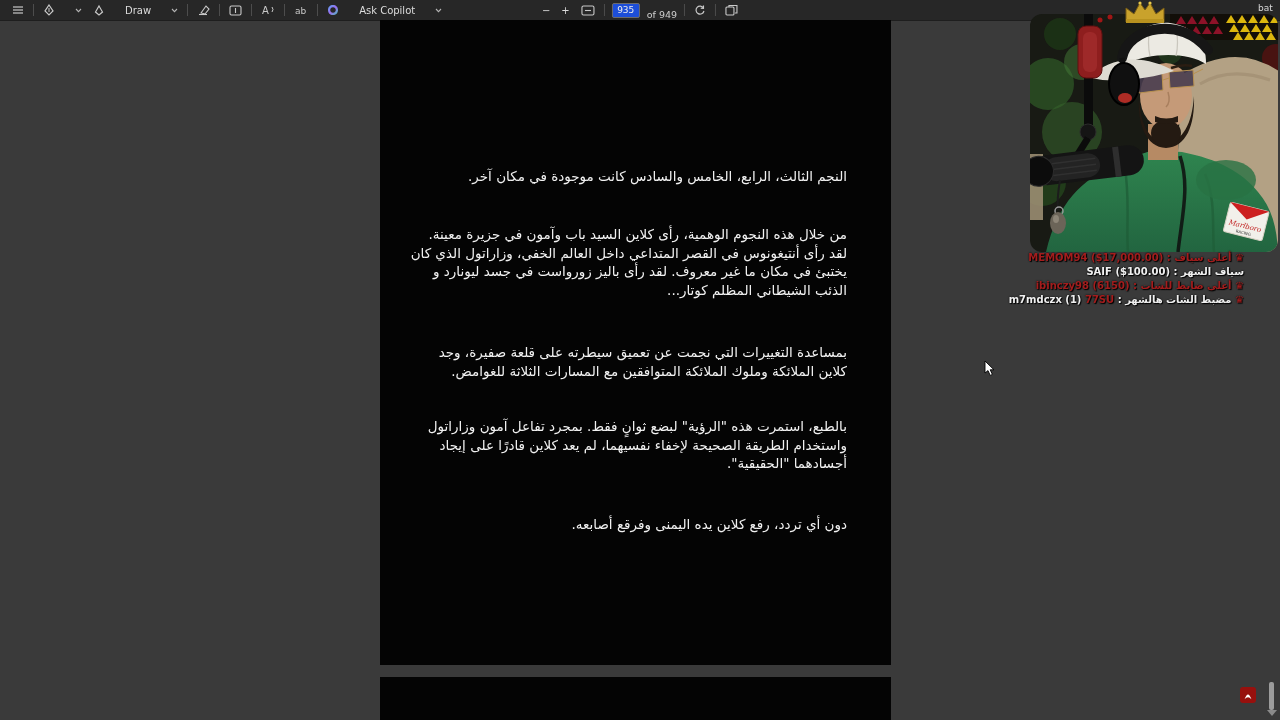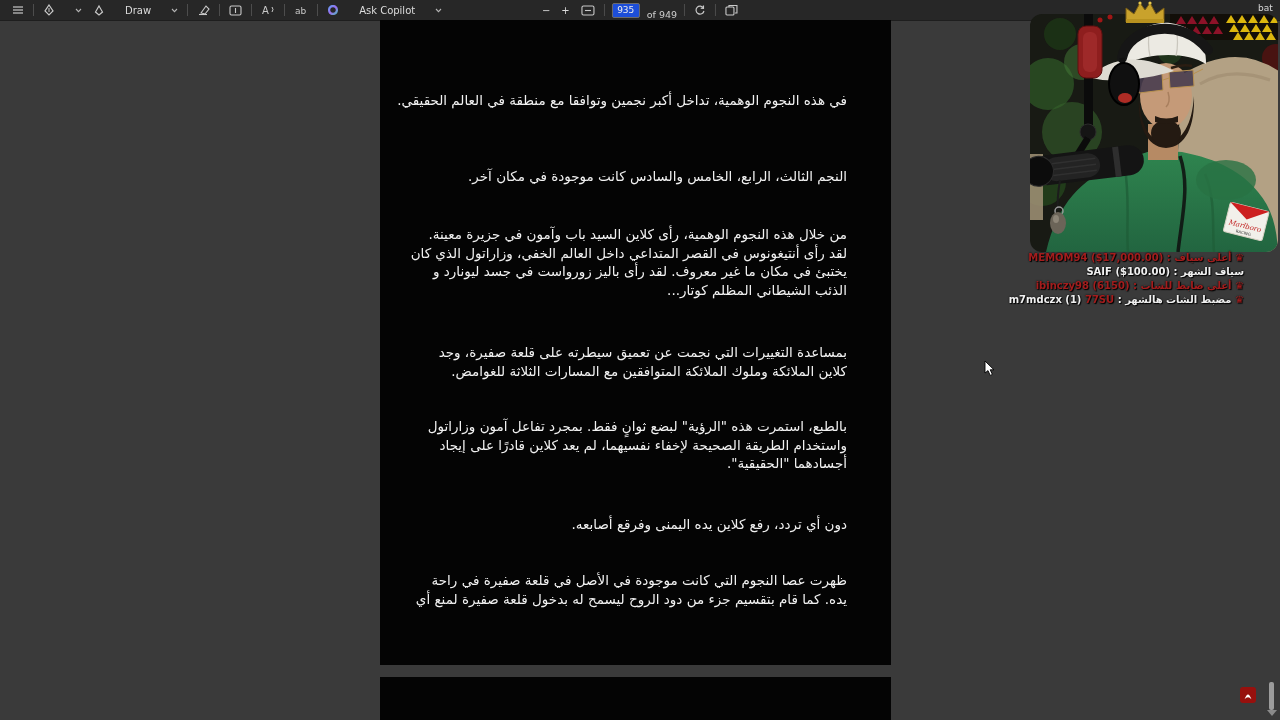--- a/index.html
+++ b/index.html
@@ -189,47 +189,40 @@
               <path d="M4 3 V1.5 H12 V9 H10" fill="none" stroke="#c9c9c9" stroke-width="1.1"></path>
             </svg>
         </span>
       </div>
     </div>
 
     <span id="tb-right-fragment">bat</span>
   </div>
 
   <div id="page1" class="pdf-page">
-    <div class="para" style="top:71px">
-      <div class="dline">في هذه النجوم الوهمية، تداخل أكبر نجمين وتوافقا مع منطقة في العالم الحقيقي.</div>
-    </div>
     <div class="para" style="top:147px">
       <div class="dline">النجم الثالث، الرابع، الخامس والسادس كانت موجودة في مكان آخر.</div>
     </div>
     <div class="para" style="top:205px">
       <div class="dline">من خلال هذه النجوم الوهمية، رأى كلاين السيد باب وآمون في جزيرة معينة.</div>
       <div class="dline">لقد رأى أنتيغونوس في القصر المتداعي داخل العالم الخفي، وزاراتول الذي كان</div>
       <div class="dline">يختبئ في مكان ما غير معروف. لقد رأى باليز زورواست في جسد ليونارد و</div>
       <div class="dline">الذئب الشيطاني المظلم كوتار...</div>
     </div>
     <div class="para" style="top:323px">
       <div class="dline">بمساعدة التغييرات التي نجمت عن تعميق سيطرته على قلعة صفيرة، وجد</div>
       <div class="dline">كلاين الملائكة وملوك الملائكة المتوافقين مع المسارات الثلاثة للغوامض.</div>
     </div>
     <div class="para" style="top:397px">
       <div class="dline">بالطبع، استمرت هذه "الرؤية" لبضع ثوانٍ فقط. بمجرد تفاعل آمون وزاراتول</div>
       <div class="dline">واستخدام الطريقة الصحيحة لإخفاء نفسيهما، لم يعد كلاين قادرًا على إيجاد</div>
       <div class="dline">أجسادهما "الحقيقية".</div>
     </div>
     <div class="para" style="top:495px">
       <div class="dline">دون أي تردد، رفع كلاين يده اليمنى وفرقع أصابعه.</div>
-    </div>
-    <div class="para" style="top:551px">
-      <div class="dline">ظهرت عصا النجوم التي كانت موجودة في الأصل في قلعة صفيرة في راحة</div>
-      <div class="dline">يده. كما قام بتقسيم جزء من دود الروح ليسمح له بدخول قلعة صفيرة لمنع أي</div>
     </div>
   </div>
   <div id="page2" class="pdf-page"></div>
 
   <svg id="webcam" viewBox="0 0 248 238">
     <defs>
       <clipPath id="camclip">
           <rect width="248" height="238" rx="12"></rect>
         </clipPath>
       <linearGradient id="hoodie" x1="0" y1="0" x2="0" y2="1">

